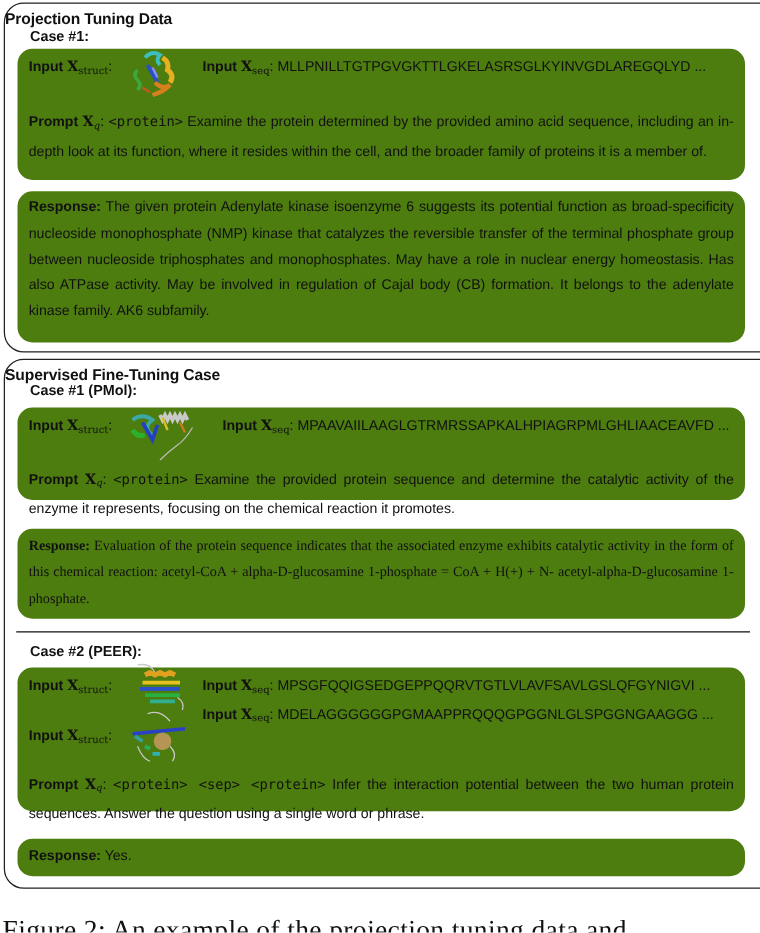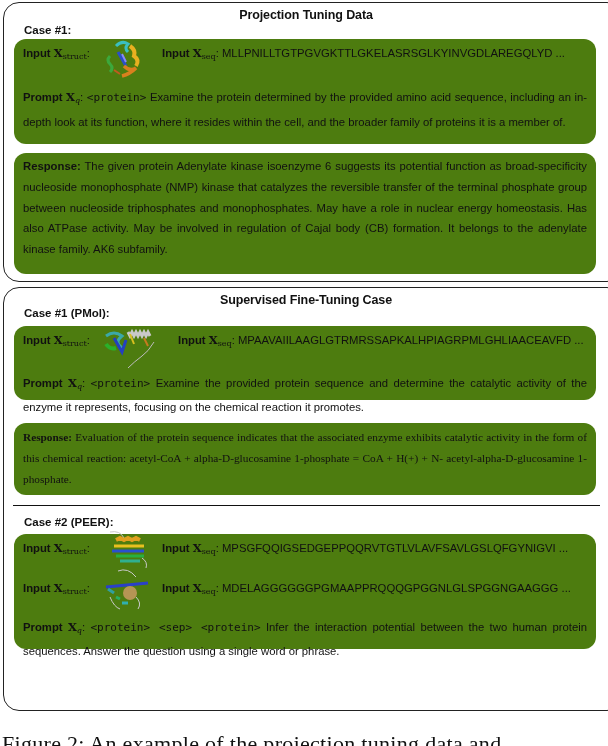--- a/index.html
+++ b/index.html
@@ -24,21 +24,20 @@
       box-sizing: border-box;
       background: #fff;
     }
     .panel-1 { top: 2px; height: 280px; }
     .panel-2 { top: 287px; height: 424px; }
 
     .panel-title {
       position: absolute;
       left: 0;
       width: 604px;
-      text-align: center;
       font-weight: bold;
       font-size: 12.5px;
       top: 5px;
       letter-spacing: -0.1px;
     }
     .case-label {
       position: absolute;
       left: 20px;
       font-weight: bold;
       font-size: 11.5px;
@@ -192,27 +191,33 @@
     </div>
     <svg class="prot" style="left:88px; top:33px;" width="50" height="44" viewBox="0 0 50 44">
       <path d="M16 4 q10-4 18 6" stroke="#c9c9c9" stroke-width="1" fill="none"></path>
       <path d="M4 20 l42 -4" stroke="#2a40c8" stroke-width="3" fill="none"></path>
       <path d="M6 22 l6 4" stroke="#30a0a0" stroke-width="3" fill="none"></path>
       <circle cx="28" cy="26" r="7" fill="#c89a60" opacity="0.85"></circle>
       <path d="M14 30 l4 2" stroke="#28b060" stroke-width="3" fill="none"></path>
       <path d="M20 36 l6 0" stroke="#30b0b0" stroke-width="3" fill="none"></path>
       <path d="M8 30 q4 10 10 12 M34 30 q6 6 2 12" stroke="#c9c9c9" stroke-width="1" fill="none"></path>
     </svg>
-    <div class="line" style="left:148px; top:47px;">
+    <div class="line" style="left:148px; top:30px;">
       <span class="b">Input </span><span class="X">X</span><span class="sub">seq</span><span>:</span>
       <span>MDELAGGGGGGPGMAAPPRQQQGPGGNLGLSPGGNGAAGGG ...</span>
     </div>
 
     <div class="para" style="top:83px; line-height:21px;">
       <span class="b">Prompt </span><span class="X">X</span><span class="subi">q</span><span>:</span>
       <span class="mono">&lt;protein&gt; &lt;sep&gt; &lt;protein&gt;</span>
       <span>Infer the interaction potential between the two human protein sequences. Answer the question using a single word or phrase.</span>
     </div>
   </div>
 
+  <div class="gbox" style="top:383px; height:30px;">
+    <div class="para" style="top:4px; line-height:21px;">
+      <span class="b">Response:</span>
+      <span>Yes.</span>
+    </div>
+  </div>
 </div>
 
 <div class="caption">Figure 2: An example of the projection tuning data and</div>
 
 </body></html>

